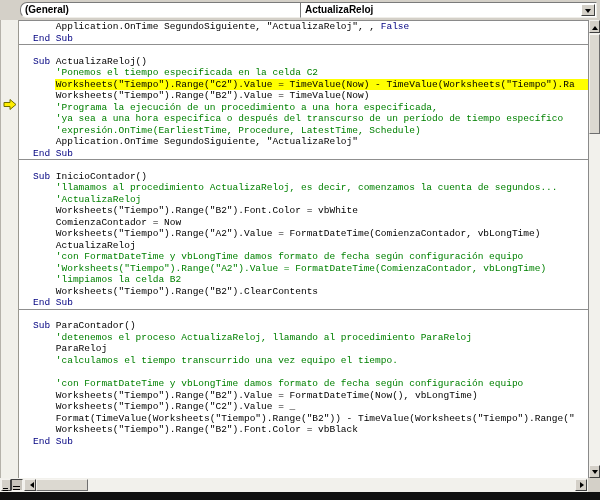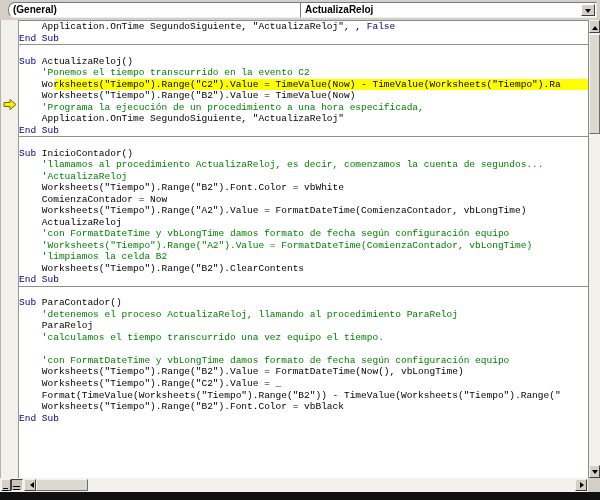--- a/index.html
+++ b/index.html
@@ -11,38 +11,38 @@
     --highlight:#ffff00; --track:#f2f1ec; --border-dark:#808080;
   }
   
   .topbar { position:absolute; left:0; top:0; width:600px; height:20px; background:var(--chrome); }
   .combo {
     position:absolute; top:2px; height:16px; background:#fff;
     border:1px solid; border-color:#7a7a7a #efede8 #efede8 #7a7a7a;
     font-size:10px; font-weight:bold; color:#000;
   }
   .combo .combo-text { position:absolute; left:4px; top:1px; line-height:12px; white-space:nowrap; }
-  .combo-left  { left:8px;  width:321px;border-radius:7px; }
+  .combo-left  { left:20px;  width:321px;border-radius:7px; }
   .combo-right { left:300px; width:297px; }
   .combo-btn {
     position:absolute; right:1px; top:1px; width:14px; height:12px; background:var(--chrome);
     border:1px solid; border-color:#ffffff #404040 #404040 #ffffff;
   }
   .tri-down { width:0; height:0; border:3px solid transparent; border-top:4px solid #000;
     position:absolute; left:3px; top:4px; }
   
   .codepane { position:absolute; left:0; top:20px; width:600px; height:458px;
     background:#fff; border-top:1px solid #8a8a8a; }
   .marginbar { position:absolute; left:0; top:20px; width:19px; height:458px;
     background:#f1f0ea; border-left:1px solid #b5b2aa; border-right:1px solid #9a9890; }
   .code {
     position:absolute; left:19px; top:21px; width:569px; height:457px; overflow:hidden;
     font-family:"Liberation Mono", monospace; font-size:9.5px; letter-spacing:0;
   }
-  .code-line { position:relative; height:11.53px; line-height:11.53px; white-space:pre; }
+  .code-line { position:relative; height:11.53px; line-height:11.53px; white-space:pre; padding-left:14px; }
   .code-line span { position:relative; }
   .tok-k { color:var(--keyword); }
   .tok-c { color:var(--comment); }
   .tok-n { color:var(--plain); }
   .code-line.hl::before { content:""; position:absolute; left:36px; right:0; top:0.5px; bottom:0.5px;
     background:var(--highlight); }
   .code-line.divider { border-top:1px solid #8f8f8f; }
   
   .exec-arrow { position:absolute; left:2px; top:79px; width:14px; height:11px; }
   
@@ -96,24 +96,26 @@
   <svg class="exec-arrow" viewBox="0 0 14 11" width="14" height="11">
     <polygon points="1,3.5 7,3.5 7,0.5 13,5.5 7,10.5 7,7.5 1,7.5" fill="#ffee00" stroke="#6e6e00" stroke-width="1"></polygon>
   </svg>
 </div>
 <div class="code">
   <div>
       <div class="code-line"><span class="tok-n">    Application.OnTime SegundoSiguiente, "ActualizaReloj", , </span><span class="tok-k">False</span></div>
       <div class="code-line"><span class="tok-k">End Sub</span></div>
       <div class="code-line divider"></div>
       <div class="code-line"><span class="tok-k">Sub</span><span class="tok-n"> ActualizaReloj()</span></div>
-      <div class="code-line"><span class="tok-c">    'Ponemos el tiempo transcurrido en la evento C2</span></div>
+      <div class="code-line"><span class="tok-c">    'Ponemos el tiempo especificada en la celda C2</span></div>
       <div class="code-line hl"><span class="tok-n">    Worksheets("Tiempo").Range("C2").Value = TimeValue(Now) - TimeValue(Worksheets("Tiempo").Ra</span></div>
       <div class="code-line"><span class="tok-n">    Worksheets("Tiempo").Range("B2").Value = TimeValue(Now)</span></div>
       <div class="code-line"><span class="tok-c">    'Programa la ejecución de un procedimiento a una hora especificada,</span></div>
+      <div class="code-line"><span class="tok-c">    'ya sea a una hora especifica o después del transcurso de un período de tiempo específico</span></div>
+      <div class="code-line"><span class="tok-c">    'expresión.OnTime(EarliestTime, Procedure, LatestTime, Schedule)</span></div>
       <div class="code-line"><span class="tok-n">    Application.OnTime SegundoSiguiente, "ActualizaReloj"</span></div>
       <div class="code-line"><span class="tok-k">End Sub</span></div>
       <div class="code-line divider"></div>
       <div class="code-line"><span class="tok-k">Sub</span><span class="tok-n"> InicioContador()</span></div>
       <div class="code-line"><span class="tok-c">    'llamamos al procedimiento ActualizaReloj, es decir, comenzamos la cuenta de segundos...</span></div>
       <div class="code-line"><span class="tok-c">    'ActualizaReloj</span></div>
       <div class="code-line"><span class="tok-n">    Worksheets("Tiempo").Range("B2").Font.Color = vbWhite</span></div>
       <div class="code-line"><span class="tok-n">    ComienzaContador = Now</span></div>
       <div class="code-line"><span class="tok-n">    Worksheets("Tiempo").Range("A2").Value = FormatDateTime(ComienzaContador, vbLongTime)</span></div>
       <div class="code-line"><span class="tok-n">    ActualizaReloj</span></div>

